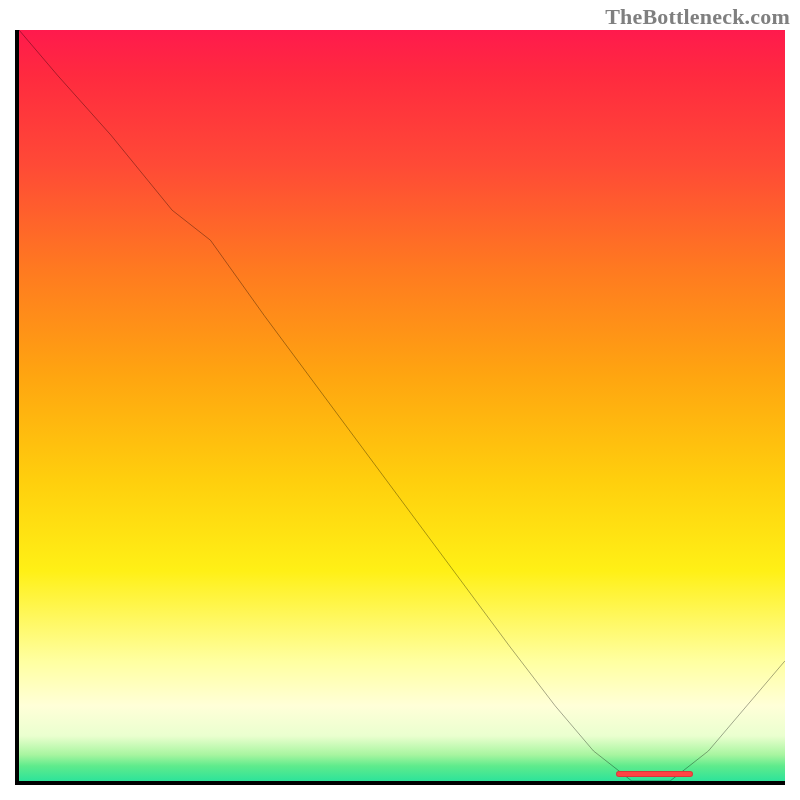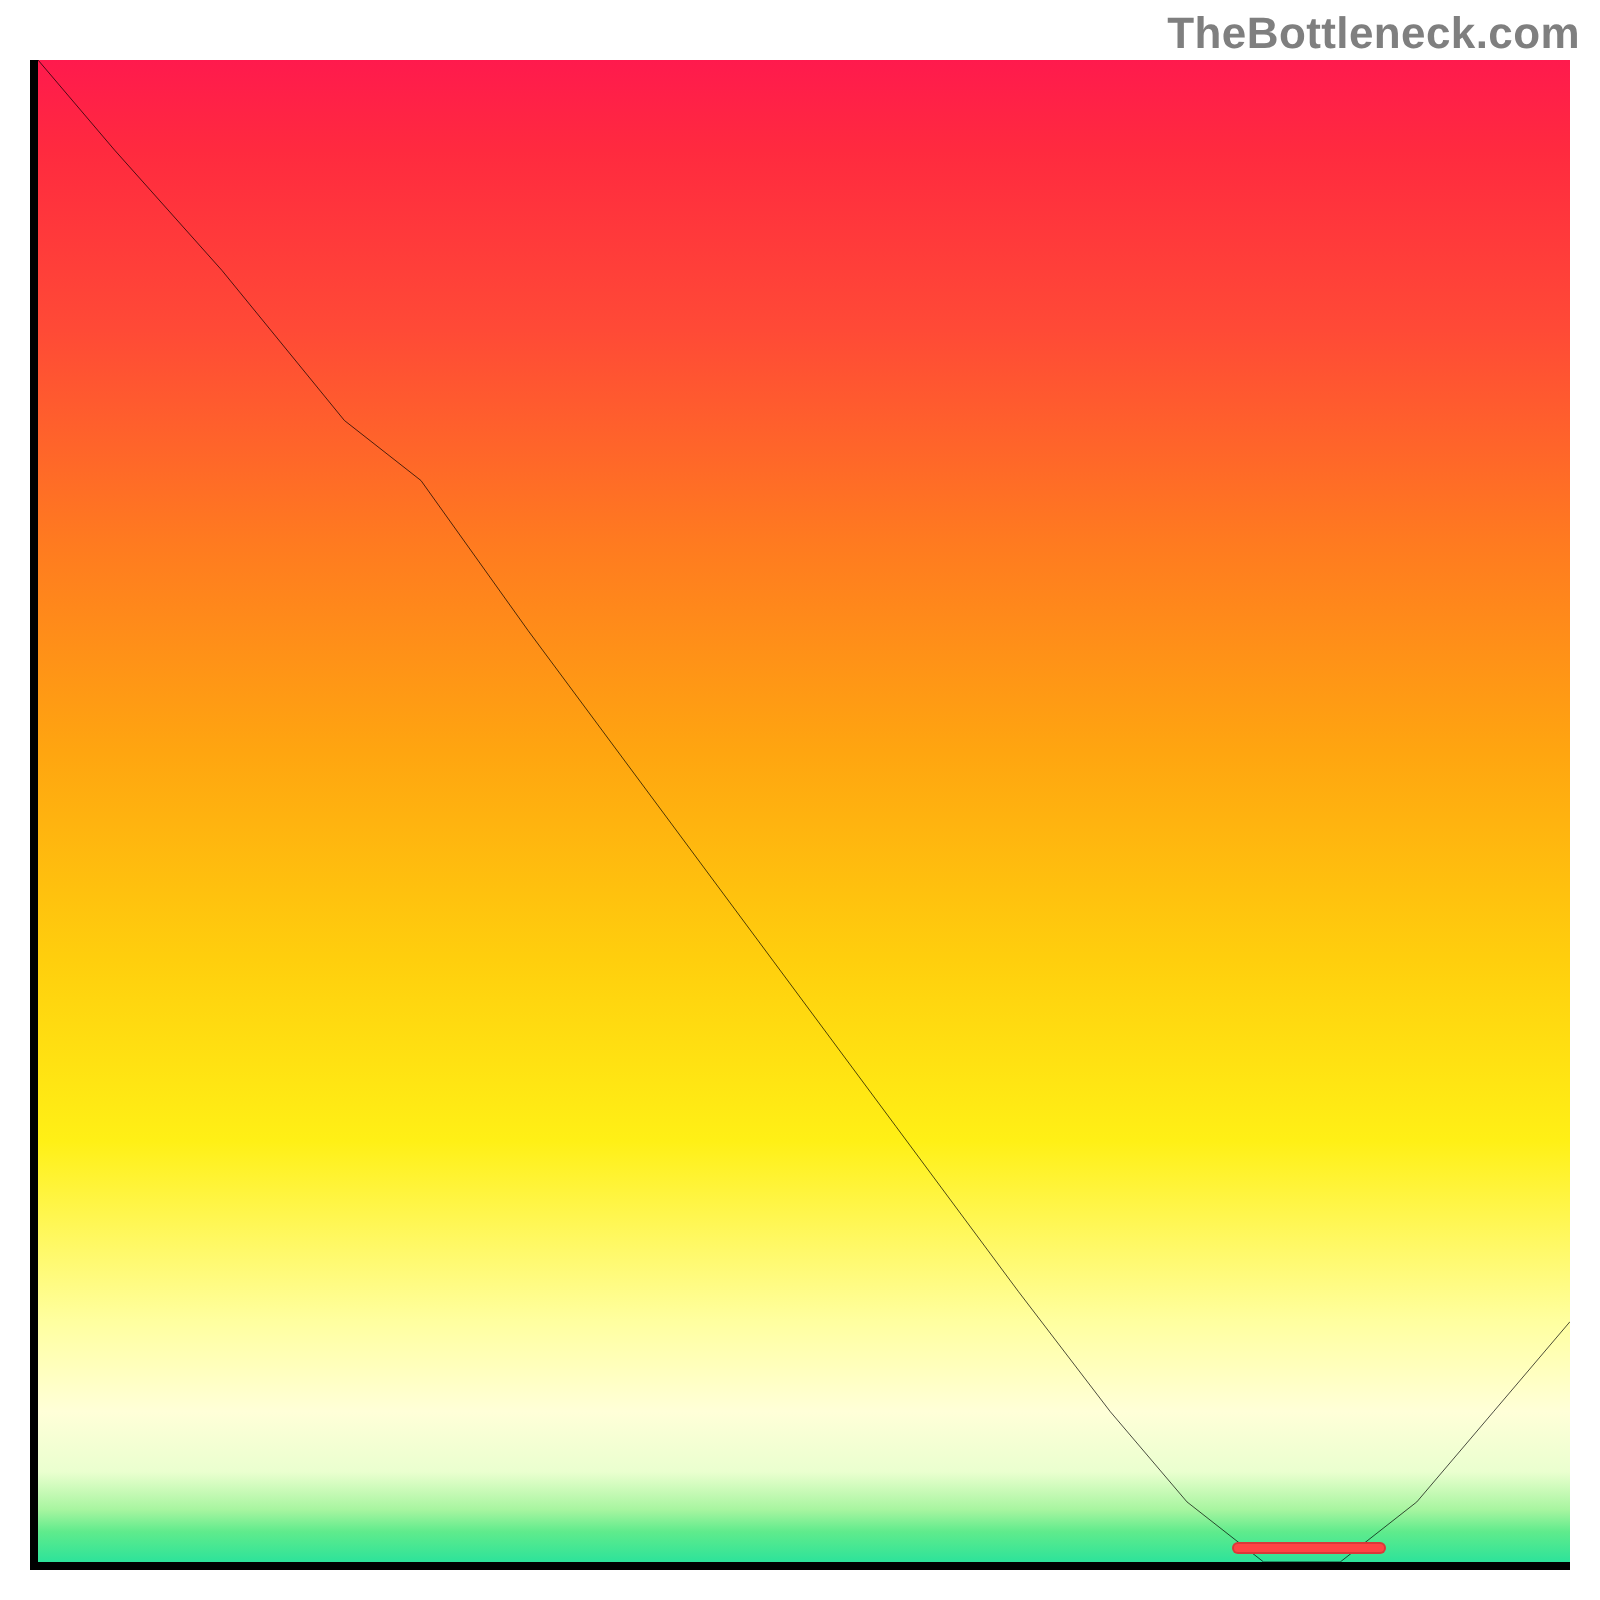--- a/index.html
+++ b/index.html
@@ -2,21 +2,21 @@
 <html><head>
 <meta charset="utf-8">
 <style>
   * { margin: 0; padding: 0; box-sizing: border-box; }
   html, body { width: 800px; height: 800px; overflow: hidden; background: #fff; }
   .wrap { position: relative; width: 800px; height: 800px; }
   .watermark {
     position: absolute;
     top: 4px;
     right: 10px;
-    font-family: Liberation Sans, sans-serif;
+    font-family: Liberation Serif, serif;
     font-size: 22px;
     font-weight: bold;
     color: #7f7f7f;
     letter-spacing: 0.2px;
     text-align: center;
   }
   .plot {
     position: absolute;
     left: 15px;
     top: 30px;

